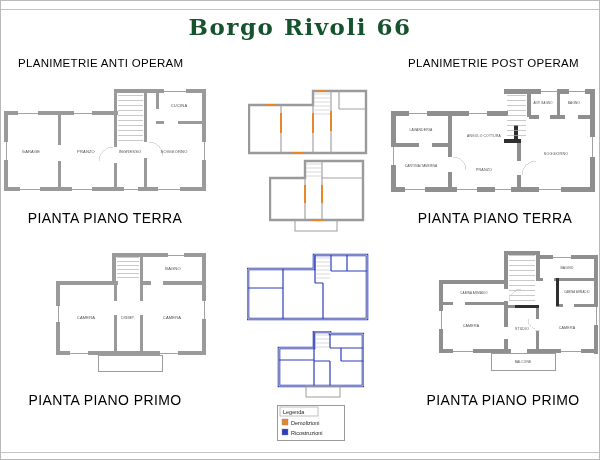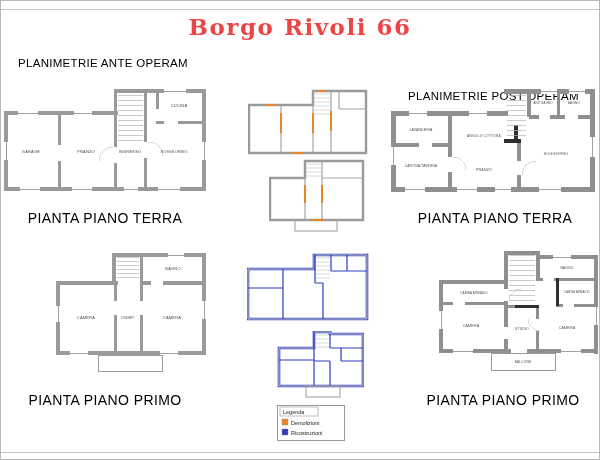--- a/index.html
+++ b/index.html
@@ -7,27 +7,27 @@
     position:relative;width:600px;height:460px;background:#fff;
     border:1px solid #b9b9b9;box-sizing:border-box;overflow:hidden;
     font-family:"Liberation Sans",sans-serif;
   }
   .rule{position:absolute;left:0;right:0;height:1px;background:#c4c4c4;}
   .rule.top{top:8px;}
   .rule.bottom{top:451px;}
   .title{
     position:absolute;top:12px;left:0;right:0;text-align:center;
     font-family:"DejaVu Serif",serif;font-weight:800;font-size:23px;
-    letter-spacing:1.5px;color:#ef4444;
+    letter-spacing:1.5px;color:#14532d;
   }
   .header{
     position:absolute;font-size:11.5px;color:#000;letter-spacing:.3px;
   }
   .header.ante{left:17px;top:56px;}
-  .header.post{left:407px;top:56px;margin-top:33px;}
+  .header.post{left:407px;top:56px;}
   .caption{
     position:absolute;font-size:14px;color:#000;letter-spacing:.4px;text-align:center;
   }
   .plan{position:absolute;}
   .plan svg{display:block;}
   .wall{fill:#9a9a9a;}
   .wallp{fill:#8f8f8f;}
   .blackwall{fill:#2f2f2f;}
   .gap{fill:#ffffff;}
   .winline{stroke:#8a8a8a;stroke-width:.8;}
@@ -47,21 +47,21 @@
 </head>
 <body>
 
 <div class="sheet">
 
   <div class="rule top"></div>
   <div class="rule bottom"></div>
 
   <div class="title">Borgo Rivoli 66</div>
 
-  <div class="header ante">PLANIMETRIE ANTE OPERAM</div>
+  <div class="header ante">PLANIMETRIE ANTI OPERAM</div>
   <div class="header post">PLANIMETRIE POST OPERAM</div>
 
   <div class="plan" style="left:3px;top:86px;">
     <svg width="202" height="118" viewBox="0 0 202 118" shape-rendering="crispEdges">
       <g class="wall">
         <rect x="0" y="24" width="114" height="4"></rect>
         <rect x="110" y="2" width="92" height="4"></rect>
         <rect x="0" y="24" width="4" height="80"></rect>
         <rect x="198" y="2" width="4" height="102"></rect>
         <rect x="0" y="100" width="202" height="4"></rect>

